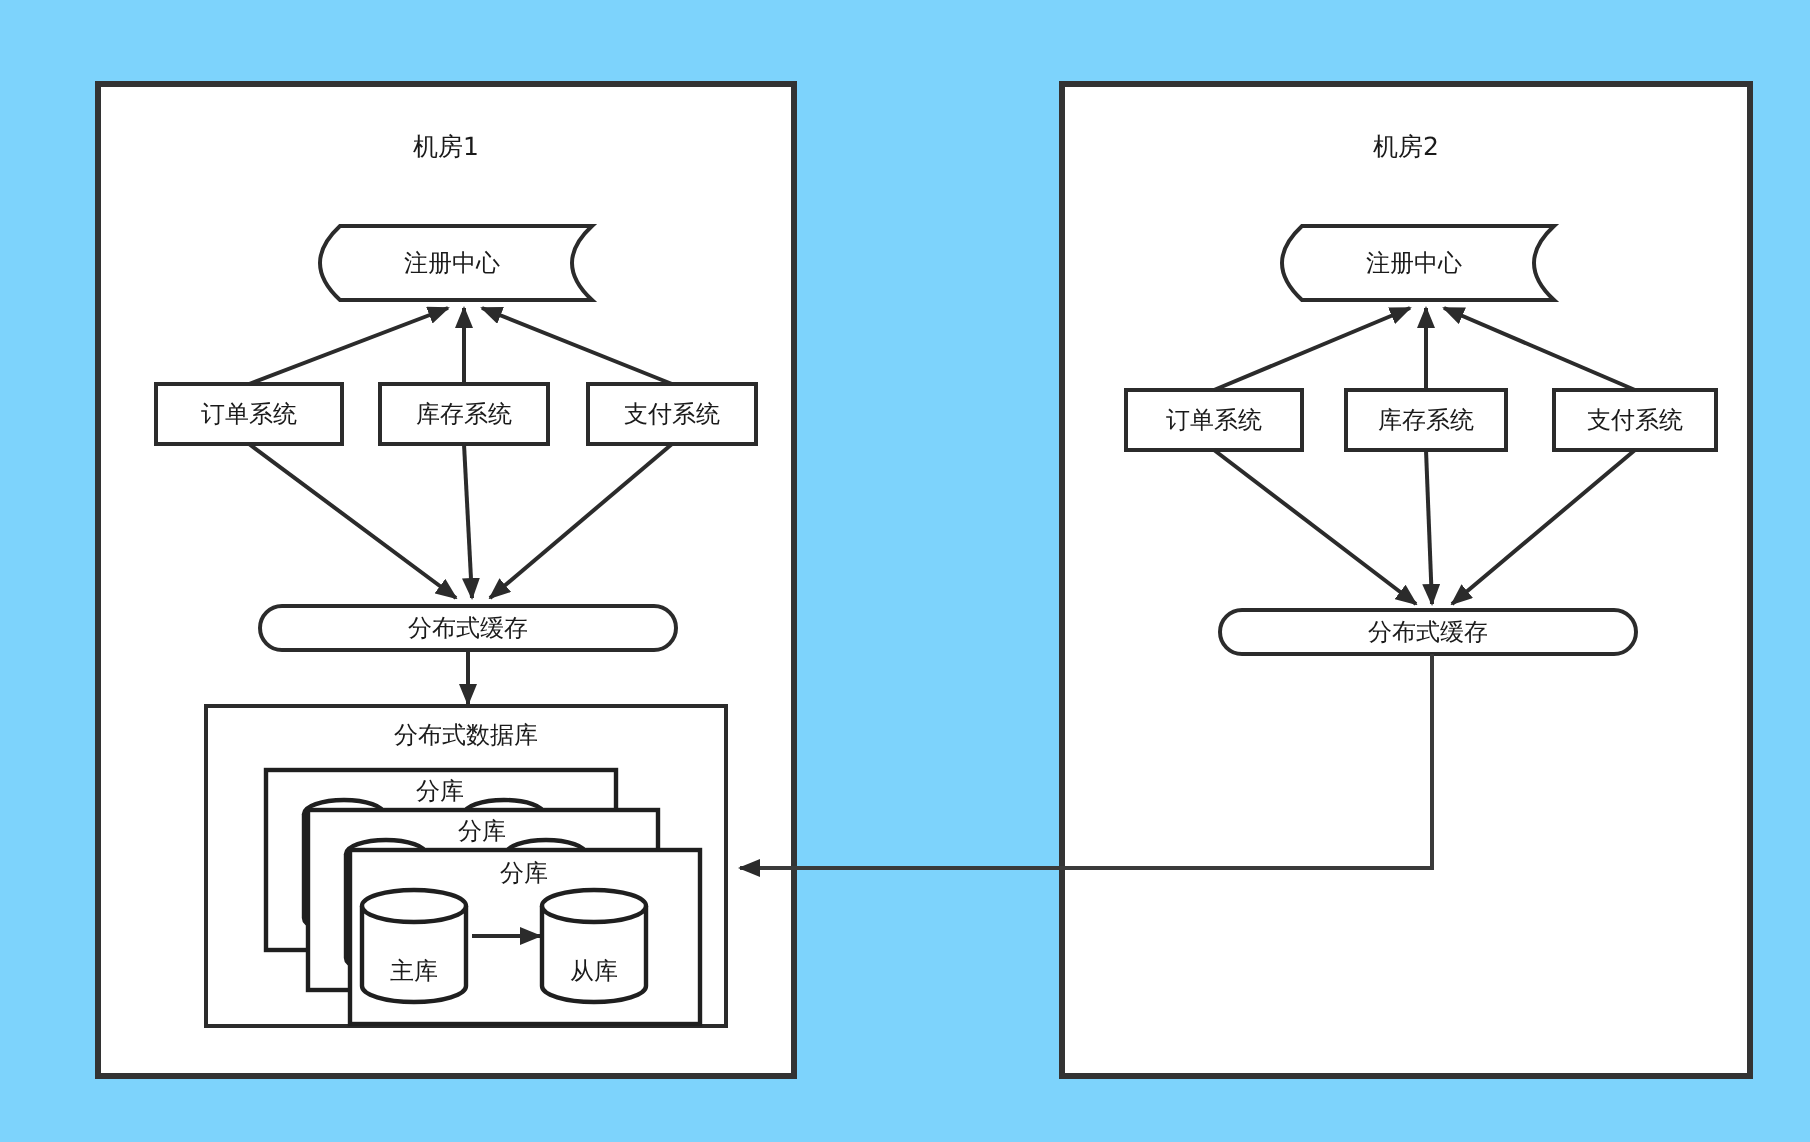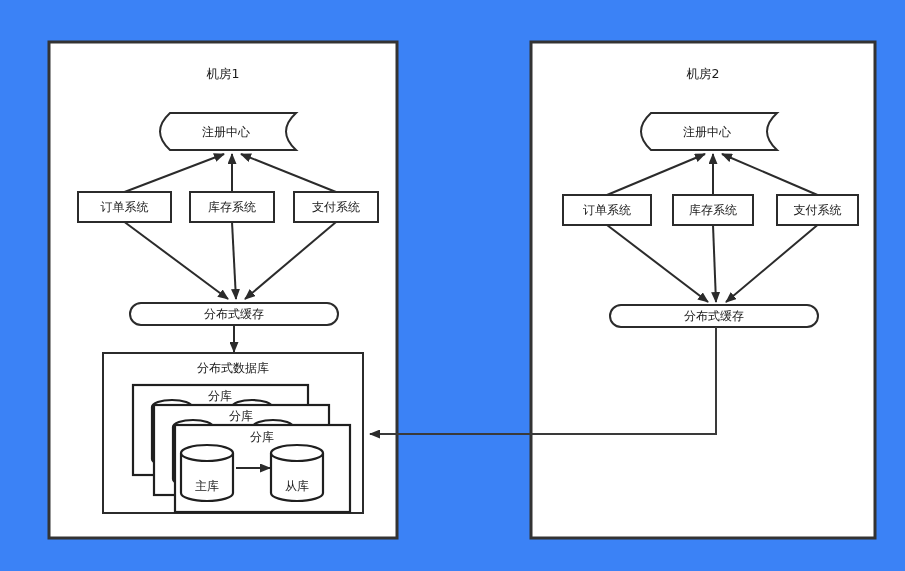--- a/index.html
+++ b/index.html
@@ -4,21 +4,21 @@
 <style>
   html, body {
     margin: 0;
     padding: 0;
     background: #ffffff;
   }
   #diagram-root {
     position: relative;
     width: 905px;
     height: 571px;
-    background: #3b82f6;
+    background: #7dd3fc;
     overflow: hidden;
     font-family: "DejaVu Sans", "Liberation Sans", sans-serif;
   }
   svg#diagram-canvas {
     position: absolute;
     left: 0;
     top: 0;
     width: 905px;
     height: 571px;
     display: block;

